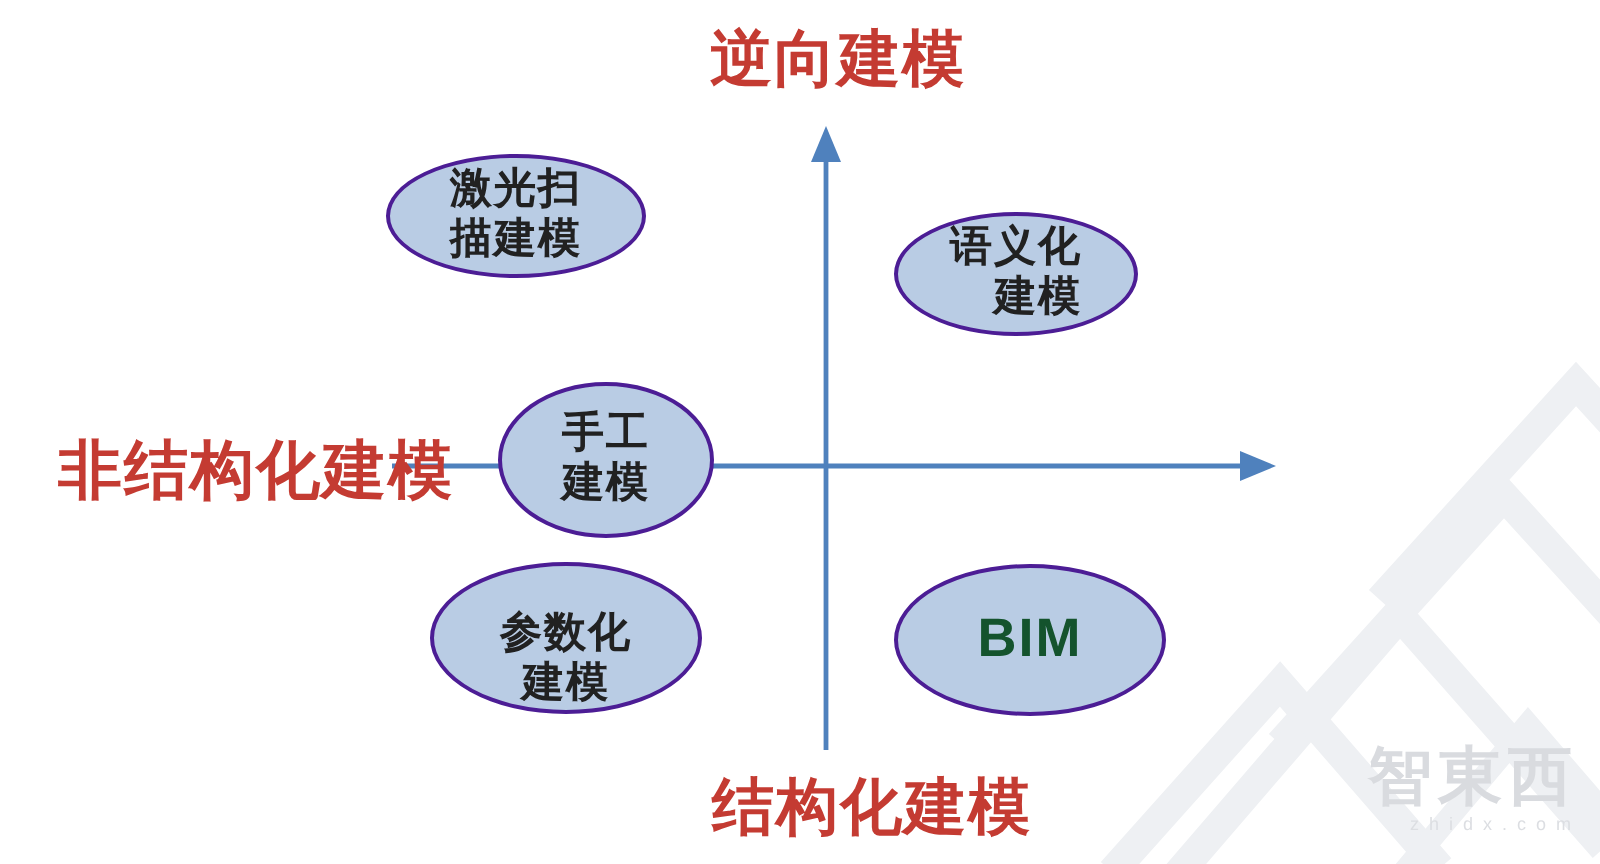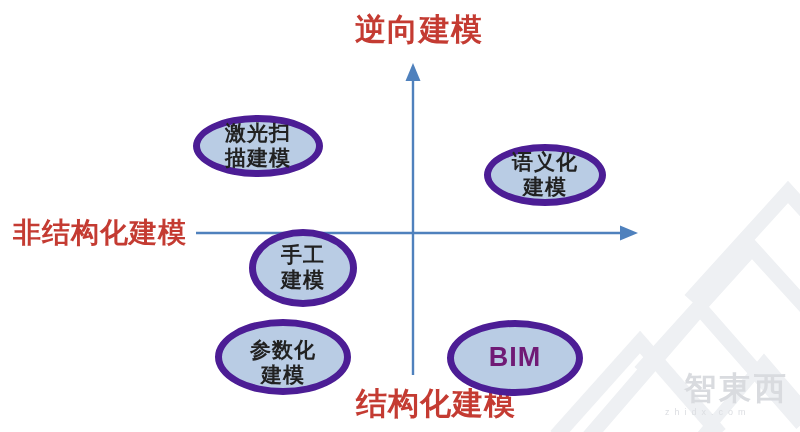--- a/index.html
+++ b/index.html
@@ -9,46 +9,45 @@
   }
   svg.layer{position:absolute;left:0;top:0;}
   .wm-layer{z-index:0;}
   .axes-layer{z-index:1;}
   .axis-label{
     position:absolute;z-index:2;color:#c43b32;font-weight:bold;
     white-space:nowrap;letter-spacing:1px;line-height:1;
   }
   .axis-label.top{left:355px;top:14px;font-size:31px;}
   .axis-label.bottom{left:356px;top:388px;font-size:31px;}
-  .axis-label.left{left:13px;top:219px;font-size:28px;}
+  .axis-label.left{left:29px;top:219px;font-size:32px;}
   .axis-label.right{left:652px;top:222px;font-size:28px;}
   .node{
     position:absolute;z-index:3;border-radius:50%;
-    background:#b9cce4;border:7px solid #4c1d95;
+    background:#b9cce4;border:2px solid #4c1d95;
     display:flex;align-items:center;justify-content:center;text-align:center;
     box-sizing:border-box;
-    margin-top:38px;
   }
   .node-label{
     white-space:pre-line;color:#212121;font-weight:bold;
     font-size:21px;line-height:1.18;letter-spacing:1px;
   }
   .n-laser{left:193px;top:77px;width:130px;height:62px;}
   .n-oblique{left:312px;top:113px;width:104px;height:66px;}
-  .n-semantic{left:484px;top:106px;width:122px;height:62px;}
+  .n-semantic{left:447px;top:106px;width:122px;height:62px;text-align:right;}
   .n-manual{left:249px;top:191px;width:108px;height:78px;}
   .n-parametric{left:215px;top:281px;width:136px;height:76px;align-items:flex-end;}
   .n-bim{left:447px;top:282px;width:136px;height:76px;}
-  .n-bim .node-label{font-size:27px;letter-spacing:1px;color:#701a75;}
+  .n-bim .node-label{font-size:27px;letter-spacing:1px;color:#14532d;}
   .wm-logo{
     position:absolute;z-index:2;left:684px;top:372px;
     font-size:32px;font-weight:bold;color:#d9dbdf;letter-spacing:3px;line-height:1;
   }
   .wm-domain{
-    position:absolute;z-index:2;left:665px;top:408px;
+    position:absolute;z-index:2;left:705px;top:408px;
     font-size:9px;color:#dcdee2;letter-spacing:5px;line-height:1;
   }
 </style>
 </head>
 <body>
 
 <div class="canvas">
 
   <svg class="layer wm-layer" width="800" height="432" viewBox="0 0 800 432">
     <g fill="none" stroke="#eef0f3" stroke-width="15" stroke-linejoin="miter">

